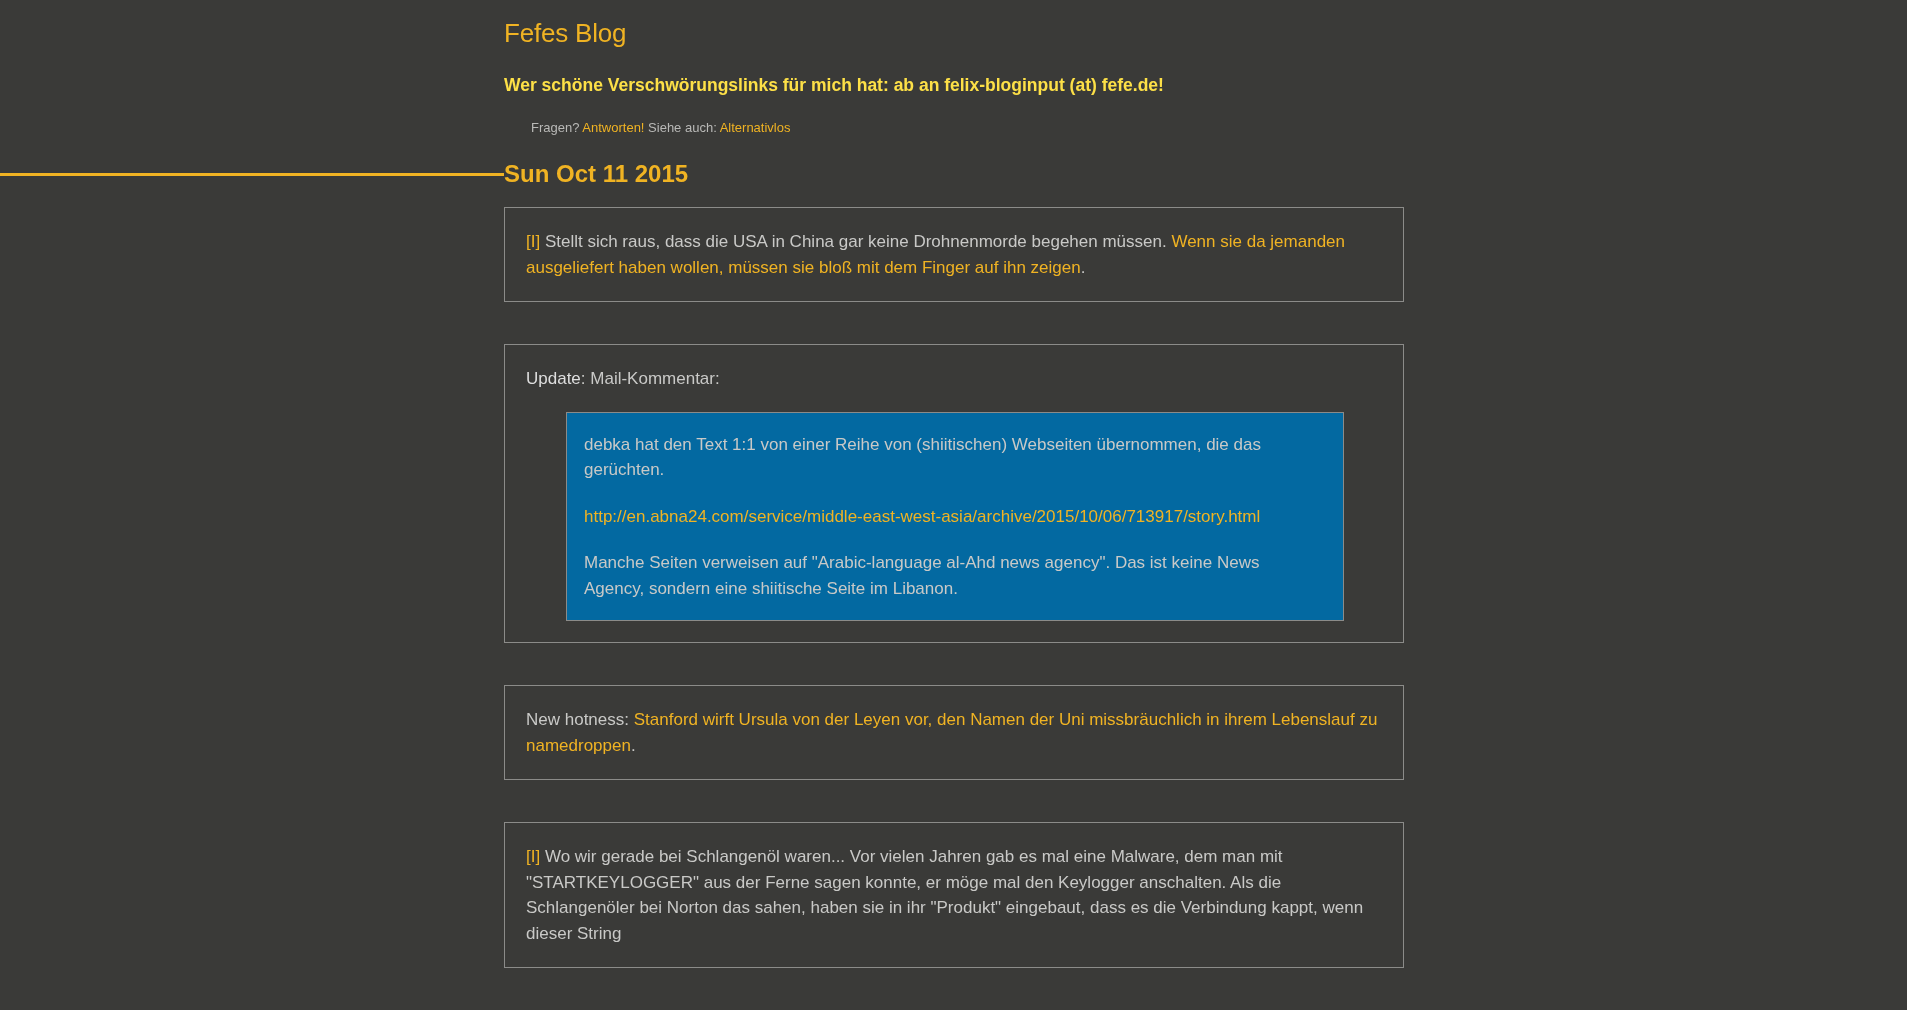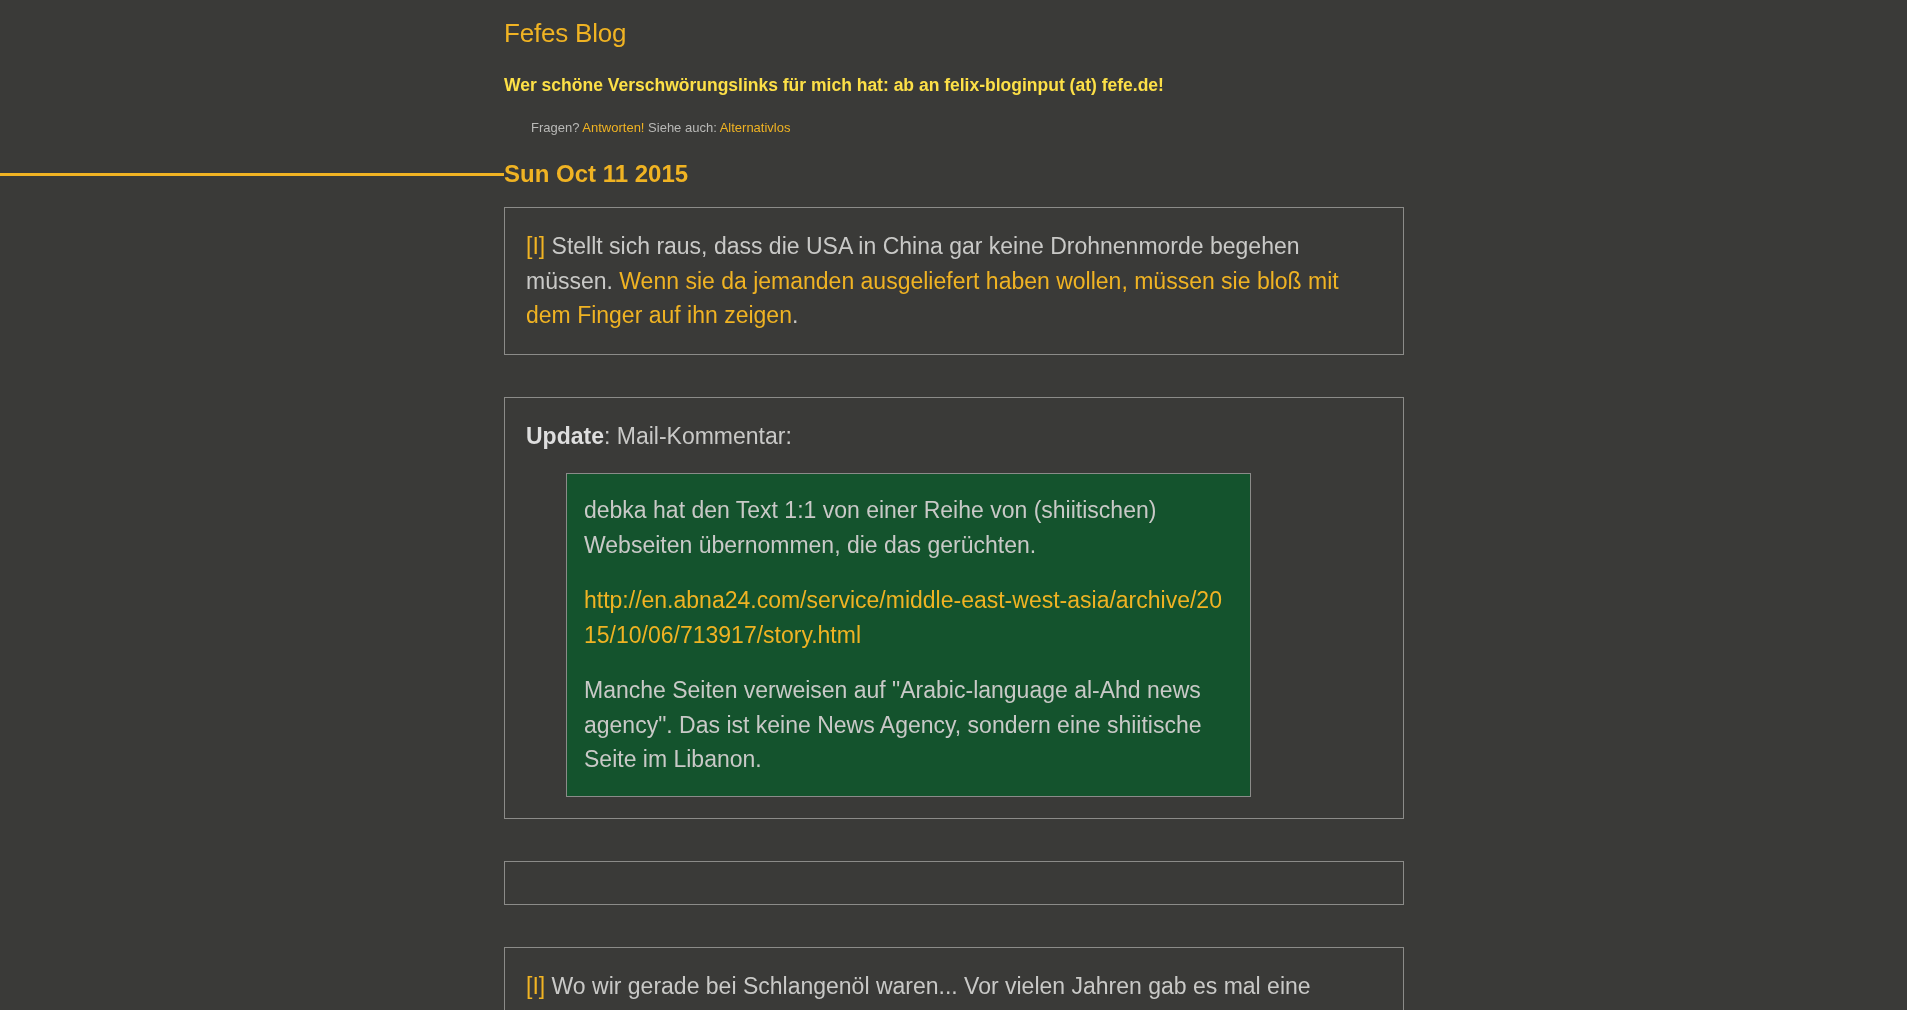--- a/index.html
+++ b/index.html
@@ -92,40 +92,40 @@
   .post {
     width: 900px;
     border: 1px solid #8b8b89;
     background: #3a3a38;
     padding: 21px 21px 21px 21px;
     margin-bottom: 42px;
   }
   .post p {
     margin: 0 0 0 0;
     line-height: 1.5;
-    font-size: 23px;
+    font-size: 17px;
     color: #c9c9c7;
   }
   .post p + p { margin-top: 21px; }
   .post a {
     color: #f0b323;
     text-decoration: none;
   }
   .marker {
     color: #f0b323;
     text-decoration: none;
   }
-  .bold { font-weight: bold; color: #dedede; }
+  .bold { font-weight: normal; color: #dedede; }
 
   blockquote {
     margin: 20px 0 0 40px;
     padding: 19px 22px 19px 17px;
     border: 1px solid #8b8b89;
-    background: #14532d;
-    width: 685px;
+    background: #0369a1;
+    width: 778px;
   }
   blockquote p { margin: 0; }
   blockquote p + p { margin-top: 20px; }
   blockquote a.url {
     color: #f0b323;
     text-decoration: none;
     word-break: break-all;
   }
 </style>
 </head>
@@ -154,20 +154,21 @@
     <div class="post">
       <p><span class="bold">Update</span><span>: Mail-Kommentar:</span></p>
       <blockquote>
         <p>debka hat den Text 1:1 von einer Reihe von (shiitischen) Webseiten übernommen, die das gerüchten.</p>
         <p><a href="#" class="url">http://en.abna24.com/service/middle-east-west-asia/archive/2015/10/06/713917/story.html</a></p>
         <p>Manche Seiten verweisen auf "Arabic-language al-Ahd news agency". Das ist keine News Agency, sondern eine shiitische Seite im Libanon.</p>
       </blockquote>
     </div>
 
     <div class="post">
+      <p><span>New hotness: </span><a href="#">Stanford wirft Ursula von der Leyen vor, den Namen der Uni missbräuchlich in ihrem Lebenslauf zu namedroppen</a><span>.</span></p>
     </div>
 
     <div class="post">
       <p><a href="#" class="marker">[I]</a><span> Wo wir gerade bei Schlangenöl waren... Vor vielen Jahren gab es mal eine Malware, dem man mit "STARTKEYLOGGER" aus der Ferne sagen konnte, er möge mal den Keylogger anschalten. Als die Schlangenöler bei Norton das sahen, haben sie in ihr "Produkt" eingebaut, dass es die Verbindung kappt, wenn dieser String</span></p>
     </div>
 
   </div>
 </div>
 
 </body></html>

